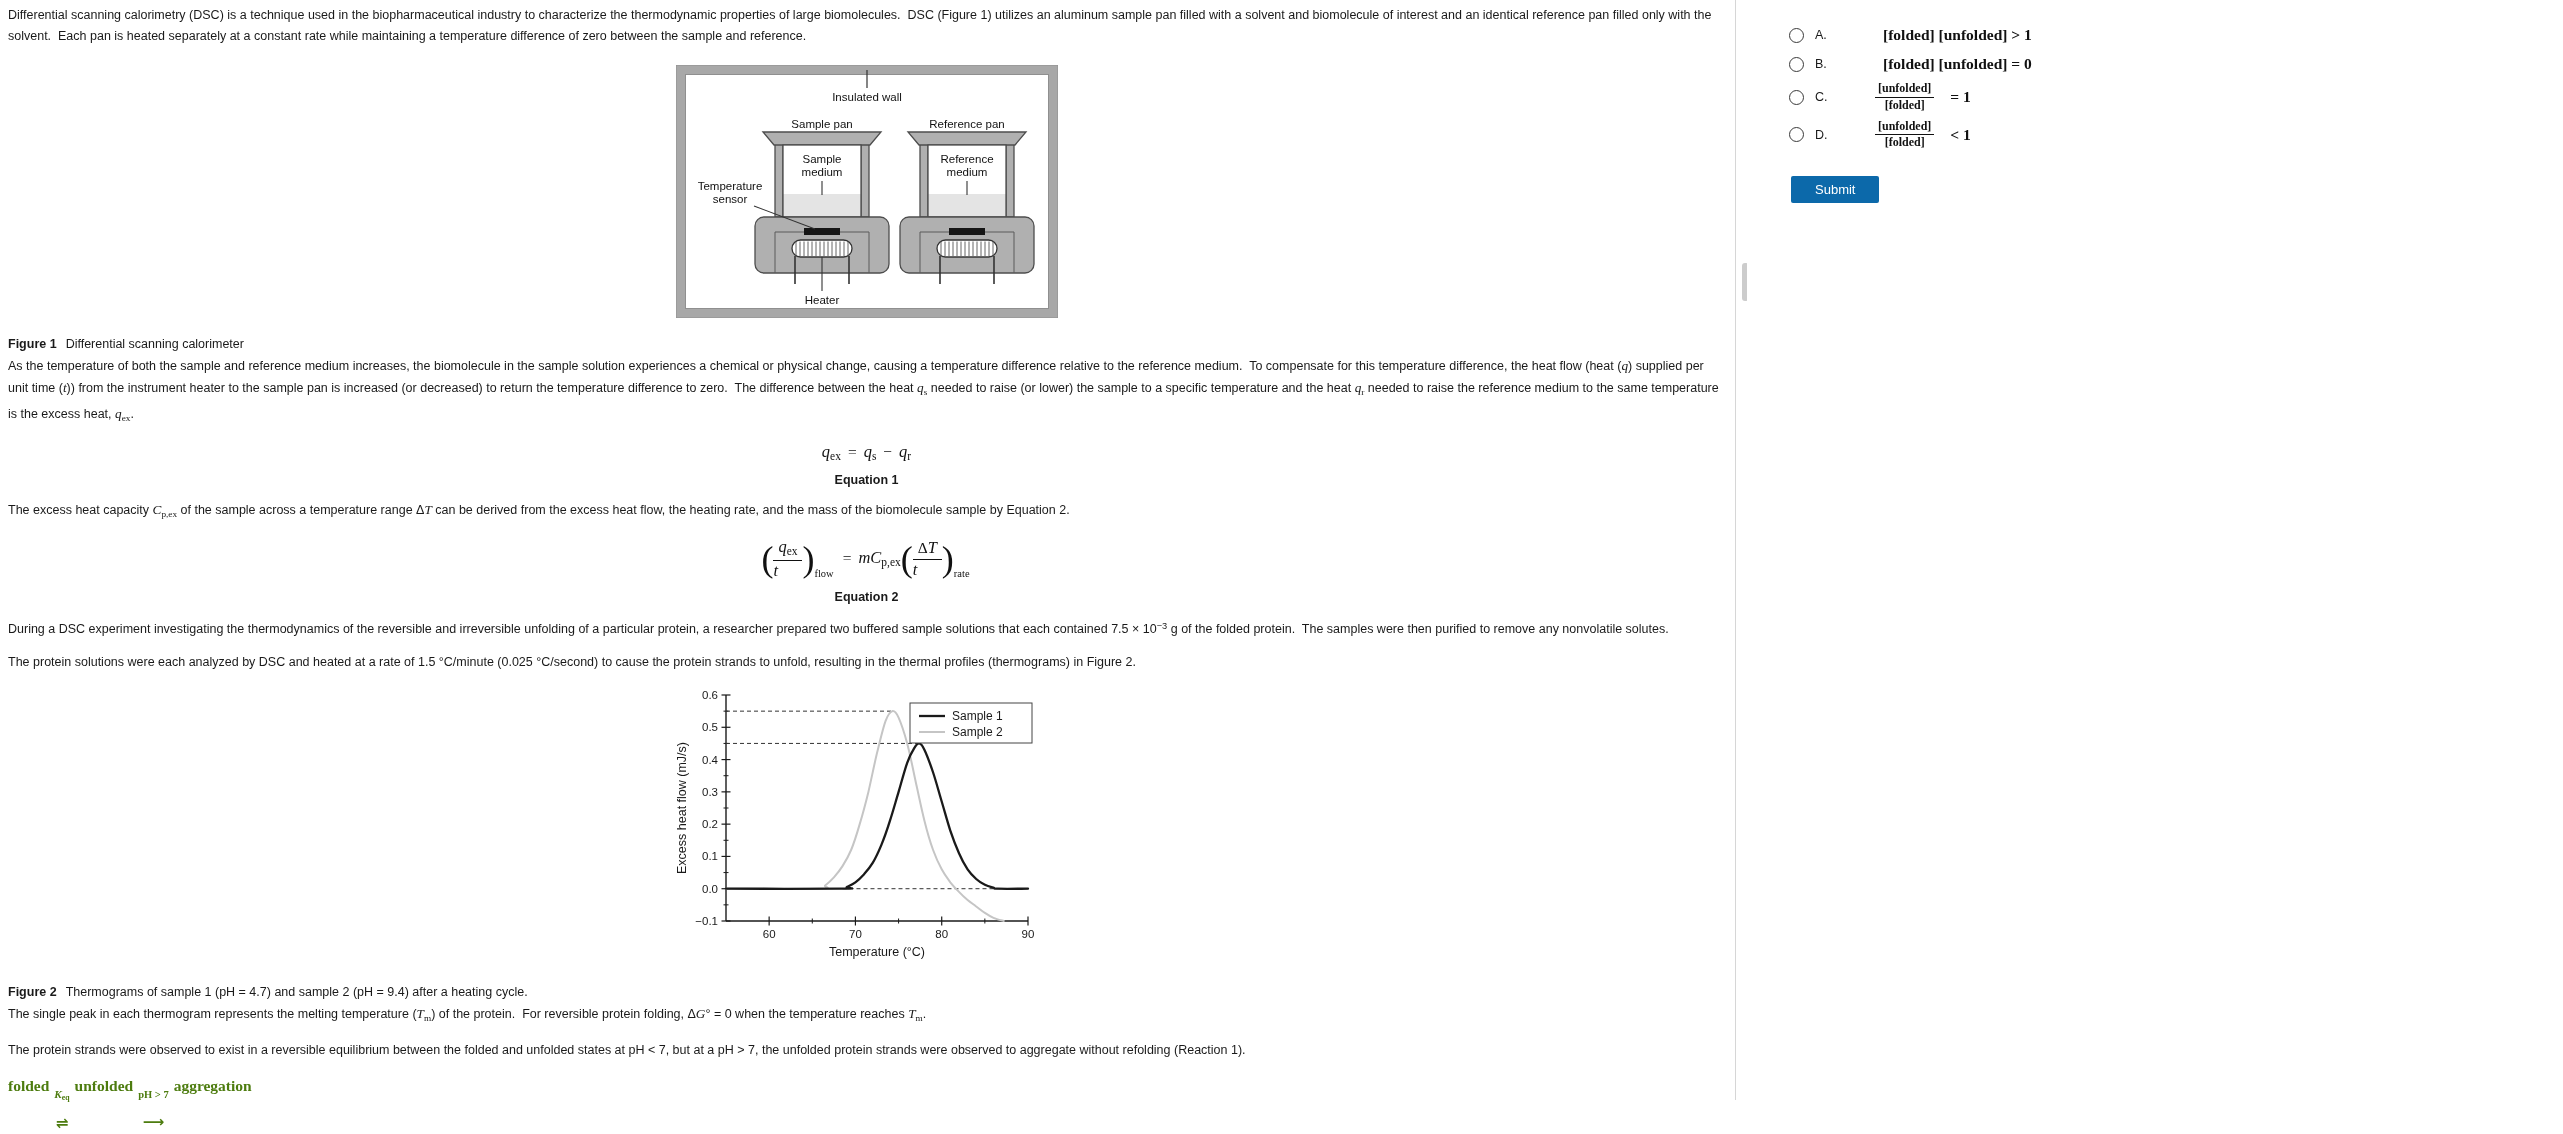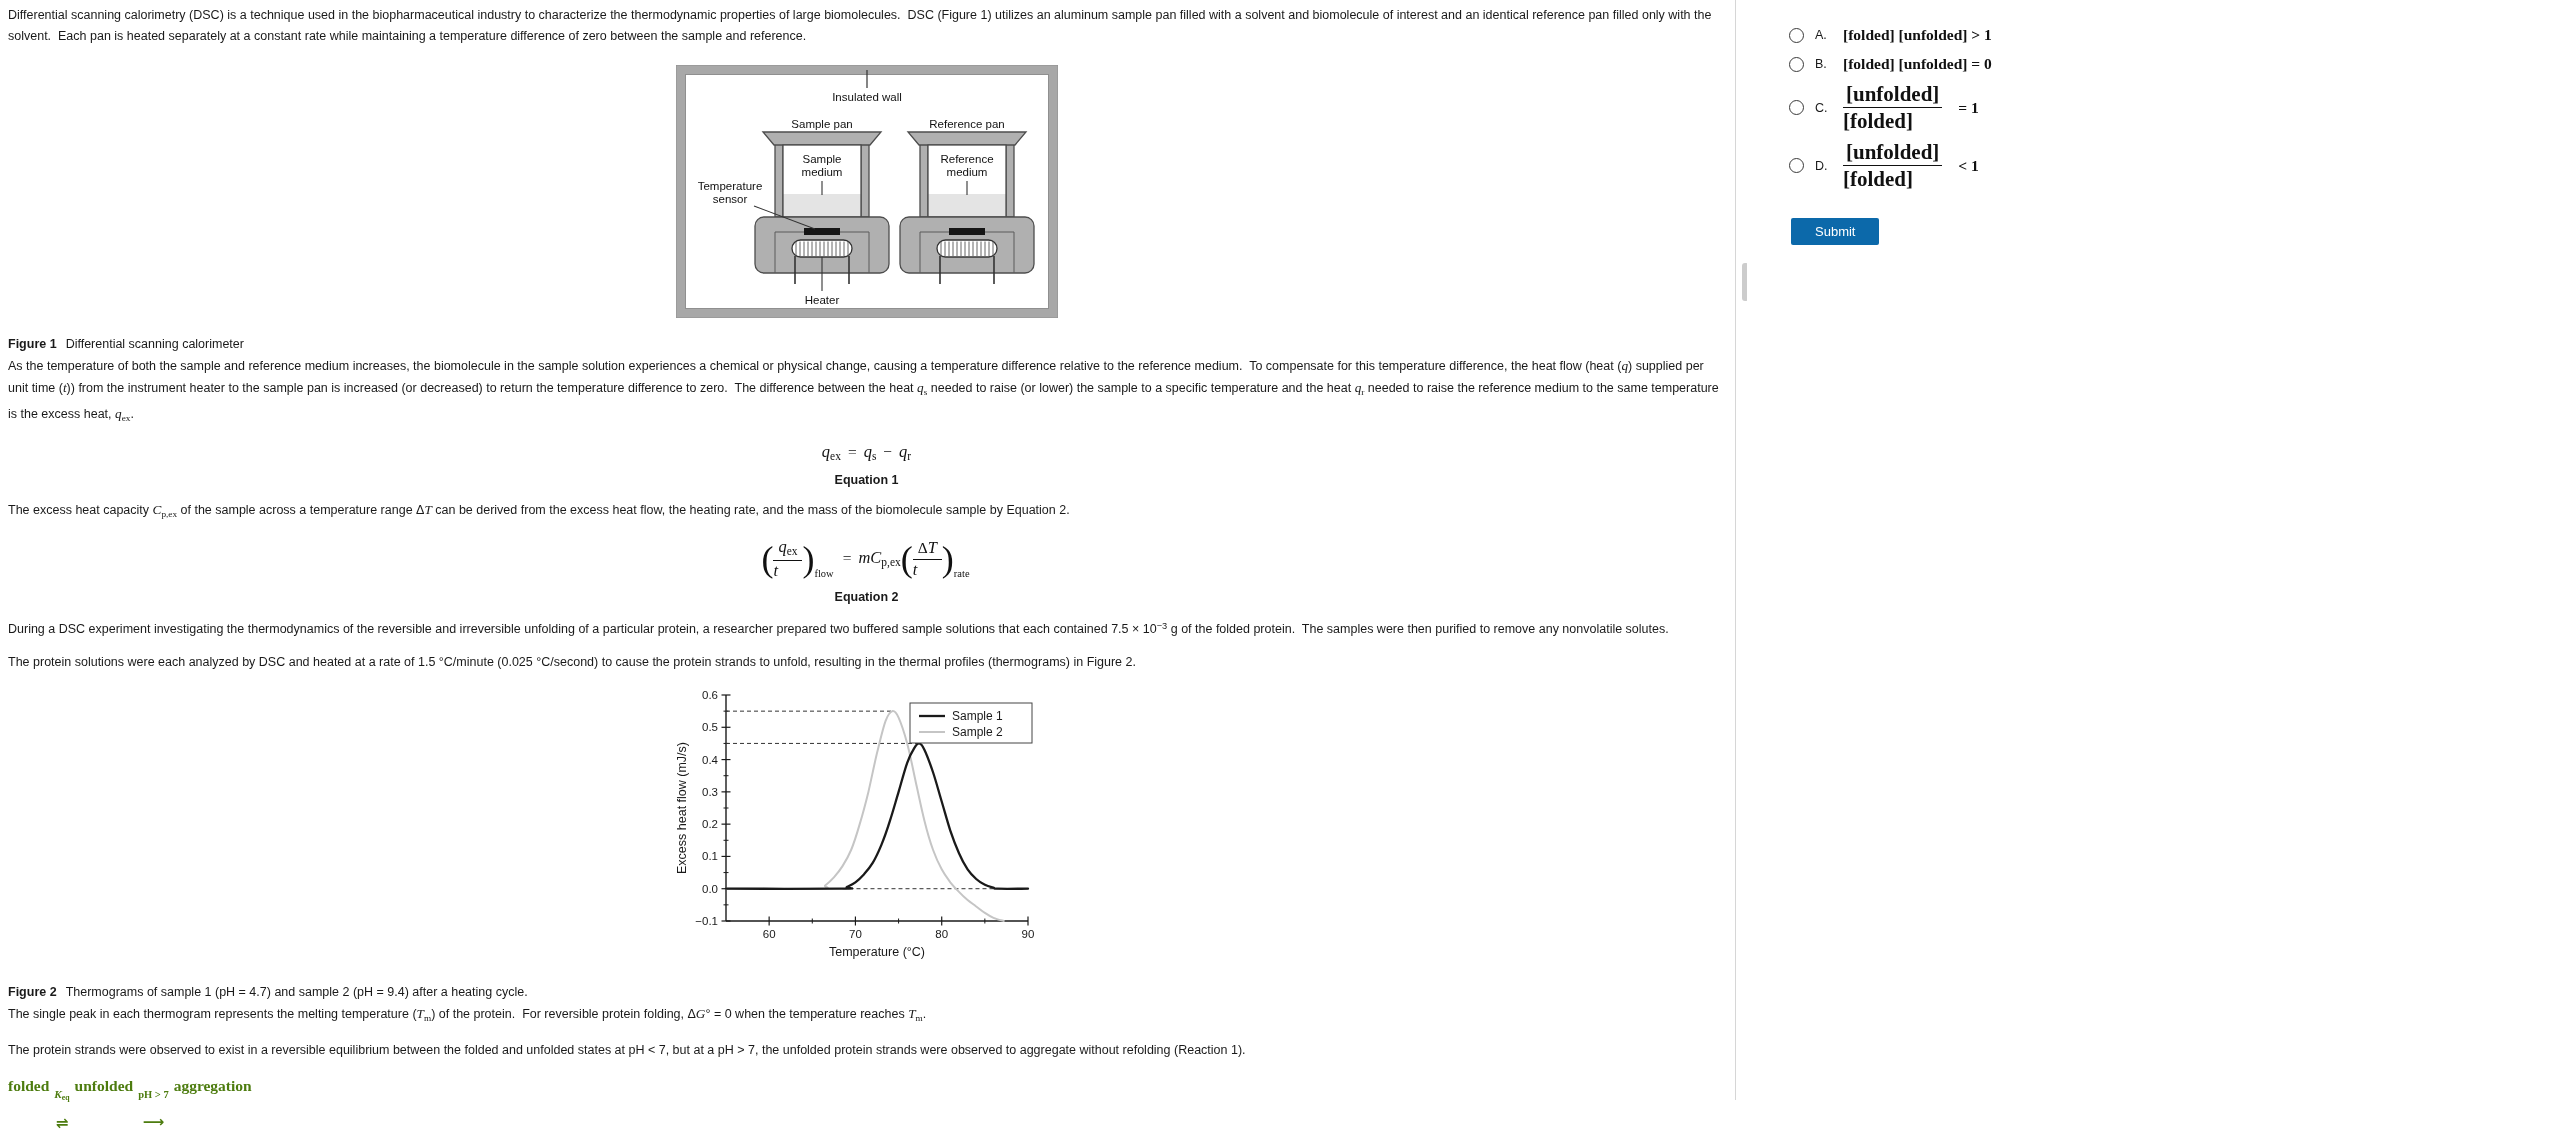--- a/index.html
+++ b/index.html
@@ -38,23 +38,23 @@
   
   .grip{position:absolute;left:1742px;top:263px;width:7px;height:38px;background:#cccccc;border-radius:3px;}
   
   .panel-right{position:absolute;left:1747px;top:0;width:816px;height:1134px;
                padding:6px 20px 0 26px;box-sizing:border-box;background:#fff;}
   .qtext{line-height:20px;white-space:pre-wrap;}
   .opts{margin:18px 0 0 16px;display:flex;flex-direction:column;gap:7px;}
   .opt{display:flex;align-items:center;gap:11px;min-height:22px;cursor:default;}
   .radio{width:15px;height:15px;border:1.5px solid #3a3a3a;border-radius:50%;background:#fff;flex:none;box-sizing:border-box;}
   .opt .letter{width:17px;color:#1a1a1a;}
-  .mexpr{font-family:"Liberation Serif",serif;font-weight:bold;font-size:15.5px;color:#111;}
-  .ofrac{display:inline-flex;flex-direction:column;font-family:"Liberation Serif",serif;
-         font-weight:bold;font-size:21px;color:#111;line-height:1.15;vertical-align:middle;}
+  .mexpr{font-family:"Liberation Serif",serif;font-weight:bold;font-size:15.5px;color:#111;margin-left:40px;}
+  .ofrac{display:inline-flex;flex-direction:column;text-align:center;font-family:"Liberation Serif",serif;
+         font-weight:bold;font-size:12px;color:#111;line-height:1.15;vertical-align:middle;margin-left:32px;}
   .ofrac .n{border-bottom:1.4px solid #111;padding:0 3px 1px 3px;}
   .ofrac .d{padding-top:1px;}
   .opt .rhs{margin-left:5px;}
   .submit{display:inline-block;margin:26px 0 0 18px;background:#0c69aa;color:#fff;border:none;
           font-family:"Liberation Sans",sans-serif;font-size:13px;padding:6px 24px;border-radius:2px;cursor:pointer;}
 </style>
 </head>
 <body>
 
 <div class="page">

